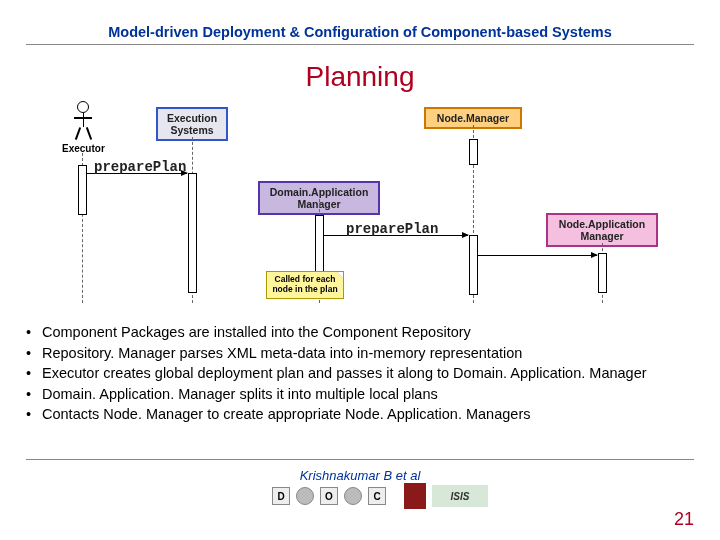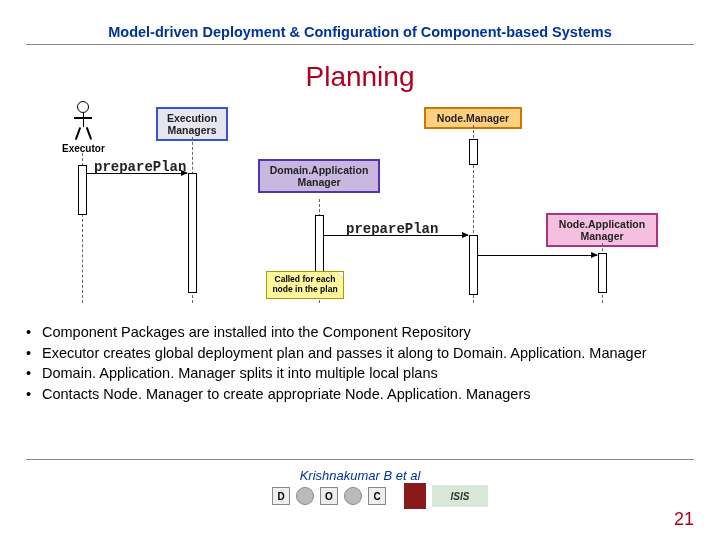--- a/index.html
+++ b/index.html
@@ -50,22 +50,22 @@
 <div class="diagram">
   <div class="actor" style="left:36px; top:6px;">
     <div class="actor-head"></div>
     <div class="actor-body"></div>
     <div class="actor-arms"></div>
     <div class="actor-legs"></div>
     <div class="actor-label">Executor</div>
   </div>
 
   <div class="obj blue" style="left:130px; top:12px; width:72px; white-space:pre-line;">Execution
-Managers</div>
-  <div class="obj purple" style="left:232px; top:64px; width:122px; white-space:pre-line;">Domain.Application
+Systems</div>
+  <div class="obj purple" style="left:232px; top:86px; width:122px; white-space:pre-line;">Domain.Application
 Manager</div>
   <div class="obj orange" style="left:398px; top:12px; width:98px;">Node.Manager</div>
   <div class="obj pink" style="left:520px; top:118px; width:112px; white-space:pre-line;">Node.Application
 Manager</div>
 
   <div class="lifeline" style="left:56px; top:58px; height:150px;"></div>
   <div class="lifeline" style="left:166px; top:42px; height:166px;"></div>
   <div class="lifeline" style="left:293px; top:104px; height:104px;"></div>
   <div class="lifeline" style="left:447px; top:30px; height:178px;"></div>
   <div class="lifeline" style="left:576px; top:148px; height:60px;"></div>
@@ -83,20 +83,21 @@
   <div class="msg" style="left:298px; top:140px; width:144px;"></div>
   <div class="msg-label" style="left:320px; top:126px;">preparePlan</div>
 
   <div class="msg" style="left:452px; top:160px; width:119px;"></div>
 
   <div class="note" style="left:240px; top:176px;">Called for each node in the plan</div>
 </div>
 
 <ul class="bullets">
   <li>Component Packages are installed into the Component Repository</li>
+  <li>Repository. Manager parses XML meta-data into in-memory representation</li>
   <li>Executor creates global deployment plan and passes it along to Domain. Application. Manager</li>
   <li>Domain. Application. Manager splits it into multiple local plans</li>
   <li>Contacts Node. Manager to create appropriate Node. Application. Managers</li>
 </ul>
 
 <div class="footer">
   <span class="footer-author">Krishnakumar B et al</span>
   <div class="logos">
     <div class="logo-box">D</div>
     <div class="logo-circle"></div>

